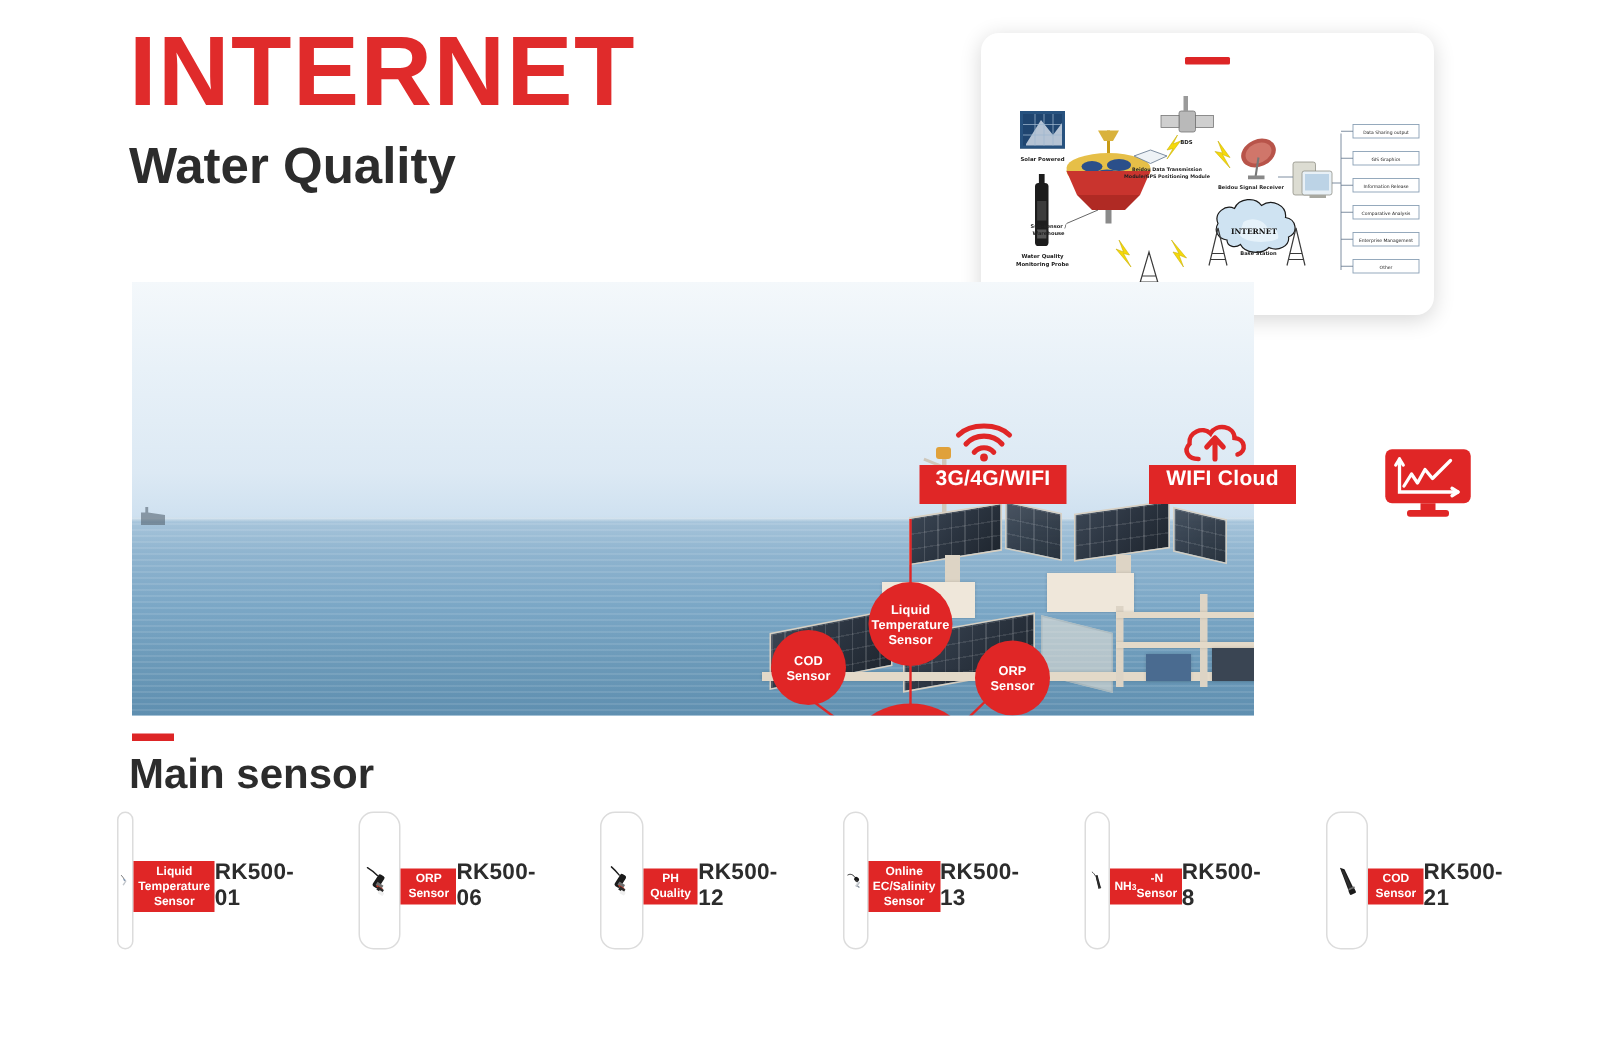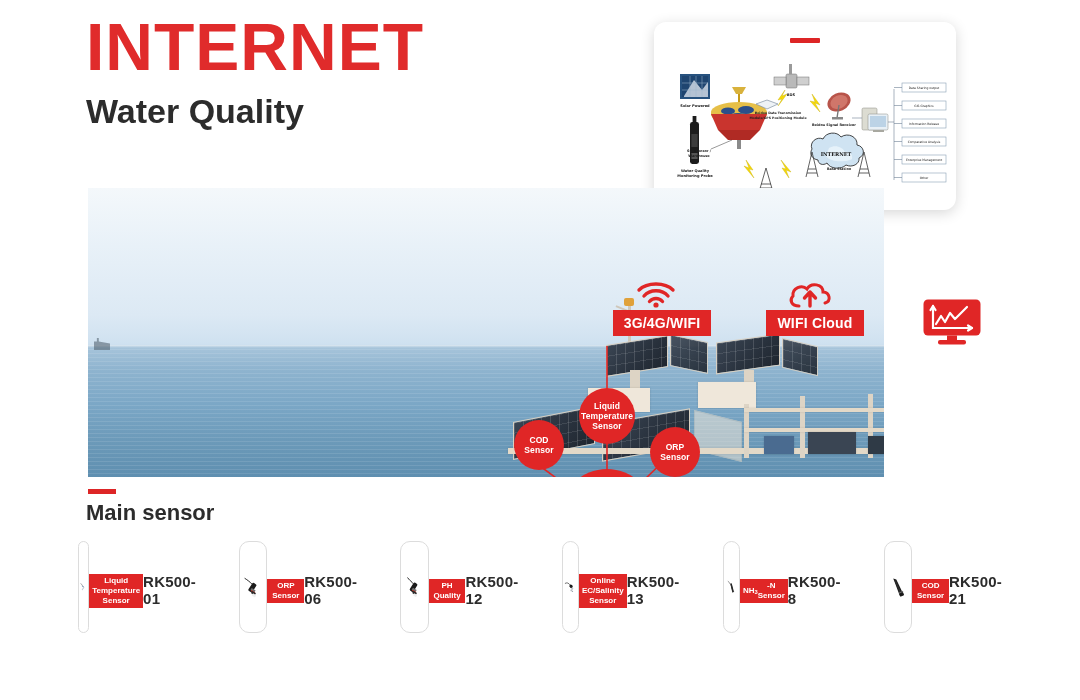--- a/index.html
+++ b/index.html
@@ -74,21 +74,20 @@
   #banner {
     position: absolute;
     left: 88px;
     top: 188px;
     width: 748px;
     height: 289px;
     overflow: hidden;
     background: linear-gradient(to bottom,
       #f4f8fb 0%, #e8f1f8 20%, #dce9f4 44%, #cfe1f0 54%, #b9d3e6 56%,
       #9dc1da 60%, #8ab3d0 70%, #7ba8c8 85%, #6f9ec0 100%);
-    padding-left: 48px;
   }
   
   #sea {
     position: absolute;
     left: 0;
     top: 157px;
     width: 934px;
     height: 132px;
     background:
       repeating-linear-gradient(to bottom,
@@ -219,21 +218,20 @@
 
   sub { font-size: .72em; vertical-align: baseline; position: relative; top: .25em; }
 
   
   .chip {
     position: absolute;
     background: #E02626;
     color: #fff;
     font-weight: 700;
     display: flex;
-    align-items: center;
     justify-content: center;
     letter-spacing: .2px;
   }
   #chip-network {
     left: 613px; top: 310px;
     width: 98px; height: 26px;
     font-size: 14px;
   }
   #chip-cloud {
     left: 766px; top: 310px;
@@ -248,21 +246,21 @@
   
   #section-dash {
     position: absolute;
     left: 88px; top: 489px;
     width: 28px; height: 5px;
     background: #DD2526;
   }
   #section-title {
     position: absolute;
     left: 86px; top: 500px;
-    font-size: 22px;
+    font-size: 28px;
     font-weight: 700;
     color: #2c2c2c;
     margin: 0;
   }
 
   #product-grid {
     position: absolute;
     left: 78px; top: 541px;
     width: 924px;
     display: flex;

